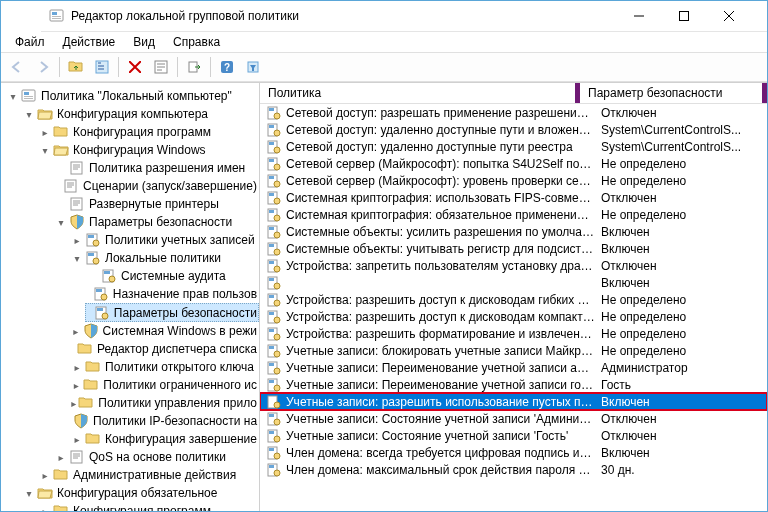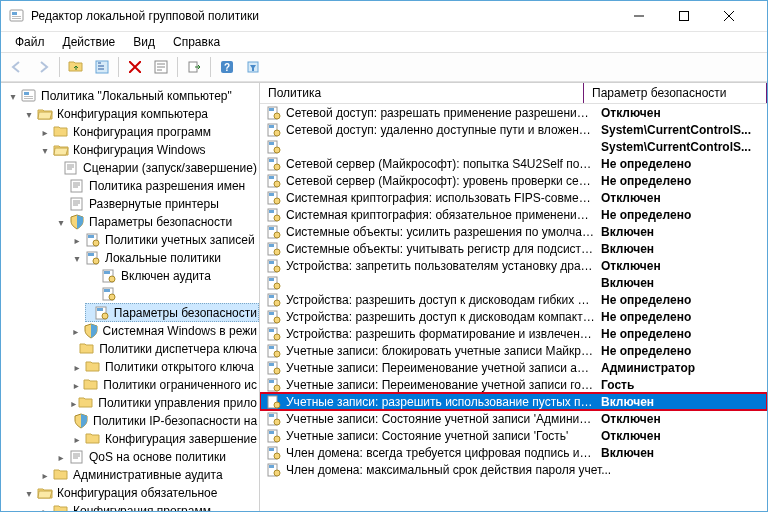--- a/index.html
+++ b/index.html
@@ -1,17 +1,17 @@
 <!DOCTYPE html>
 <html><head>
 <meta charset="utf-8">
 <style>
   html, body { margin:0; padding:0; font-family:"Segoe UI",Tahoma,sans-serif; font-size:12px; color:#000; background:#fff; }
   .window { width:768px; height:512px; box-sizing:border-box; background:#fff; display:flex; flex-direction:column; border:1px solid #5aa6d8; }
-  .titlebar { height:30px; display:flex; align-items:center; padding:0 16px 0 8px; background:#fff; border-bottom:1px solid #e5e5e5; }
+  .titlebar { height:30px; display:flex; align-items:center; padding:0 16px 0 8px; background:#fff; border-bottom:1px solid #e5e5e5;margin-left:40px; }
   .titlebar .app-icon { width:16px; height:16px; margin-right:6px; }
   .titlebar .title { flex:1; font-size:12px; color:#000; }
   .winbtns { display:flex; height:100%; }
   .winbtn { width:45px; height:100%; display:flex; align-items:center; justify-content:center; }
   .menubar { height:20px; display:flex; align-items:center; padding:0 6px; gap:2px; }
   .menubar .menuitem { padding:2px 8px; cursor:default; }
   .toolbar { height:28px; display:flex; align-items:center; padding:0 4px; gap:2px; border-top:1px solid #e0e0e0; border-bottom:1px solid #e0e0e0; background:#fdfdfd; }
   .tb { width:22px; height:22px; display:flex; align-items:center; justify-content:center; border:1px solid transparent; border-radius:2px; }
   .tb.disabled { opacity:.35; }
   .tb-sep { width:1px; height:20px; background:#d0d0d0; margin:0 2px; }
@@ -20,28 +20,28 @@
   .tree ul { list-style:none; margin:0; padding:0 0 0 16px; }
   .tree > ul { padding-left:4px; }
   .tree li { white-space:nowrap; }
   .tree-row { display:flex; align-items:center; height:18px; padding:0 2px; cursor:default; }
   .tree-row.selected { background:#cde8ff; border:1px dotted #7aa7c7; padding:0 1px; height:17px;}
   .exp { width:12px; height:12px; margin-right:2px; display:flex; align-items:center; justify-content:center; color:#6a6a6a; font-size:10px;}
   .ticon { width:16px; height:16px; margin-right:4px; display:inline-flex; align-items:center; justify-content:center; }
   .tlabel { font-size:12px; }
   .list-pane { flex:1; display:flex; flex-direction:column; overflow:hidden; }
   .list-header { display:flex; background:#fff; border-bottom:1px solid #e0e0e0; }
-  .list-header .col { padding:3px 8px; border-right:1px solid #701a75; font-size:12px; color:#000; white-space:nowrap; overflow:hidden; text-overflow:ellipsis;}
+  .list-header .col { padding:3px 8px; border-right:5px solid #701a75; font-size:12px; color:#000; white-space:nowrap; overflow:hidden; text-overflow:ellipsis;}
   .col-policy { flex:1; min-width:0; }
   .col-param { width:166px; flex:none; }
   .list-body { flex:1; overflow-y:scroll; overflow-x:hidden; }
   .row { display:flex; align-items:center; height:17px; padding:0; cursor:default; }
   .row .c1 { flex:1; display:flex; align-items:center; padding-left:6px; min-width:0; }
   .row .c1 .rlabel { white-space:nowrap; overflow:hidden; text-overflow:ellipsis; }
-  .row .c2 { width:166px; padding-left:6px; flex:none; white-space:nowrap; overflow:hidden; text-overflow:ellipsis;font-weight:bold;}
+  .row .c2 { width:166px; padding-left:6px; flex:none; white-space:nowrap; overflow:hidden; text-overflow:ellipsis;}
   .row.selected { background:#0078d7; color:#fff; }
   .row.highlight-box { outline:2px solid #d9001b; outline-offset:-1px; position:relative; z-index:2;}
   .ricon { width:16px; height:16px; margin-right:4px; flex:none; display:inline-flex; align-items:center; justify-content:center;}
   ::-webkit-scrollbar { width:16px; height:16px; }
   ::-webkit-scrollbar-thumb { background:#c2c3c9; }
   ::-webkit-scrollbar-track { background:#f0f0f0; }
   svg { display:block; }
 </style>
 </head>
 <body>
@@ -220,32 +220,32 @@
                       </div>
                     <ul>
                       <li>
                           <div class="tree-row">
                             <span class="exp"></span>
                             <span class="ticon">
                               <svg width="16" height="16">
                                 <use href="#i-scroll"></use>
                               </svg>
                             </span>
-                            <span class="tlabel">Сценарии (запуск/завершение)</span>
+                            <span class="tlabel">Политика разрешения имен</span>
                           </div>
                         </li>
                       <li>
                           <div class="tree-row">
                             <span class="exp"></span>
                             <span class="ticon">
                               <svg width="16" height="16">
                                 <use href="#i-scroll"></use>
                               </svg>
                             </span>
-                            <span class="tlabel">Политика разрешения имен</span>
+                            <span class="tlabel">Сценарии (запуск/завершение)</span>
                           </div>
                         </li>
                       <li>
                           <div class="tree-row">
                             <span class="exp"></span>
                             <span class="ticon">
                               <svg width="16" height="16">
                                 <use href="#i-scroll"></use>
                               </svg>
                             </span>
@@ -286,31 +286,32 @@
                               </div>
                             <ul>
                               <li>
                                   <div class="tree-row">
                                     <span class="exp"></span>
                                     <span class="ticon">
                                       <svg width="16" height="16">
                                         <use href="#i-policy"></use>
                                       </svg>
                                     </span>
-                                    <span class="tlabel">Включен аудита</span>
+                                    <span class="tlabel">Системные аудита</span>
                                   </div>
                                 </li>
                               <li>
                                   <div class="tree-row">
                                     <span class="exp"></span>
                                     <span class="ticon">
                                       <svg width="16" height="16">
                                         <use href="#i-policy"></use>
                                       </svg>
                                     </span>
+                                    <span class="tlabel">Назначение прав пользов</span>
                                   </div>
                                 </li>
                               <li>
                                   <div class="tree-row selected">
                                     <span class="exp"></span>
                                     <span class="ticon">
                                       <svg width="16" height="16">
                                         <use href="#i-policy"></use>
                                       </svg>
                                     </span>
@@ -331,21 +332,21 @@
                               </div>
                             </li>
                           <li>
                               <div class="tree-row">
                                 <span class="exp"></span>
                                 <span class="ticon">
                                   <svg width="16" height="16">
                                     <use href="#i-folder"></use>
                                   </svg>
                                 </span>
-                                <span class="tlabel">Политики диспетчера ключа</span>
+                                <span class="tlabel">Редактор диспетчера списка</span>
                               </div>
                             </li>
                           <li>
                               <div class="tree-row">
                                 <span class="exp">▸</span>
                                 <span class="ticon">
                                   <svg width="16" height="16">
                                     <use href="#i-folder"></use>
                                   </svg>
                                 </span>
@@ -412,21 +413,21 @@
                     </ul>
                   </li>
                   <li>
                       <div class="tree-row">
                         <span class="exp">▸</span>
                         <span class="ticon">
                           <svg width="16" height="16">
                             <use href="#i-folder"></use>
                           </svg>
                         </span>
-                        <span class="tlabel">Административные аудита</span>
+                        <span class="tlabel">Административные действия</span>
                       </div>
                     </li>
                 </ul>
               </li>
               <li>
                 <div class="tree-row">
                     <span class="exp">▾</span>
                     <span class="ticon">
                       <svg width="16" height="16">
                         <use href="#i-folder-open"></use>
@@ -488,20 +489,21 @@
           </div>
           <div class="row">
             <div class="c1">
               <span class="ricon">
                 <svg width="16" height="16">
                   <rect x="2" y="2" width="9" height="12" fill="#fff" stroke="#9a9a9a"></rect>
                   <rect x="3" y="3" width="5" height="3" fill="#6aa6d8"></rect>
                   <circle cx="11" cy="11" r="3" fill="#f6d67a" stroke="#aa8a2a"></circle>
                 </svg>
               </span>
+              <span class="rlabel">Сетевой доступ: удаленно доступные пути реестра</span>
             </div>
             <div class="c2">System\CurrentControlS...</div>
           </div>
           <div class="row">
             <div class="c1">
               <span class="ricon">
                 <svg width="16" height="16">
                   <rect x="2" y="2" width="9" height="12" fill="#fff" stroke="#9a9a9a"></rect>
                   <rect x="3" y="3" width="5" height="3" fill="#6aa6d8"></rect>
                   <circle cx="11" cy="11" r="3" fill="#f6d67a" stroke="#aa8a2a"></circle>
@@ -735,17 +737,18 @@
             <div class="c1">
               <span class="ricon">
                 <svg width="16" height="16">
                   <rect x="2" y="2" width="9" height="12" fill="#fff" stroke="#9a9a9a"></rect>
                   <rect x="3" y="3" width="5" height="3" fill="#6aa6d8"></rect>
                   <circle cx="11" cy="11" r="3" fill="#f6d67a" stroke="#aa8a2a"></circle>
                 </svg>
               </span>
               <span class="rlabel">Член домена: максимальный срок действия пароля учет...</span>
             </div>
+            <div class="c2">30 дн.</div>
           </div>
         </div>
     </div>
   </div>
 </div>
 
 </body></html>

